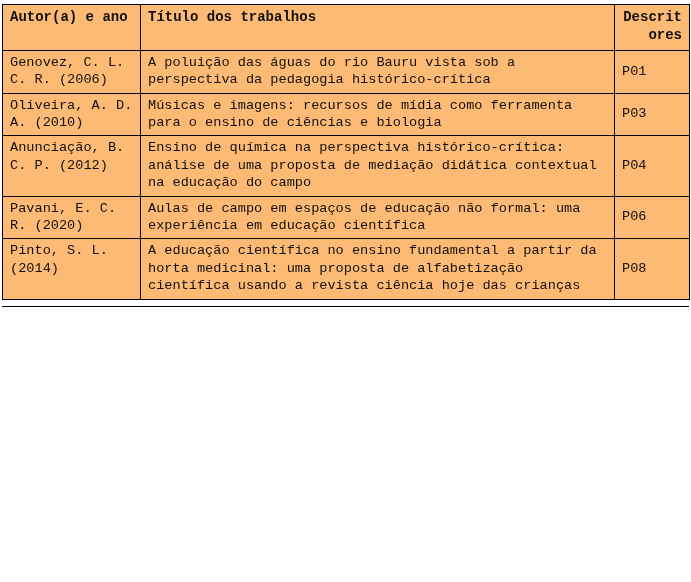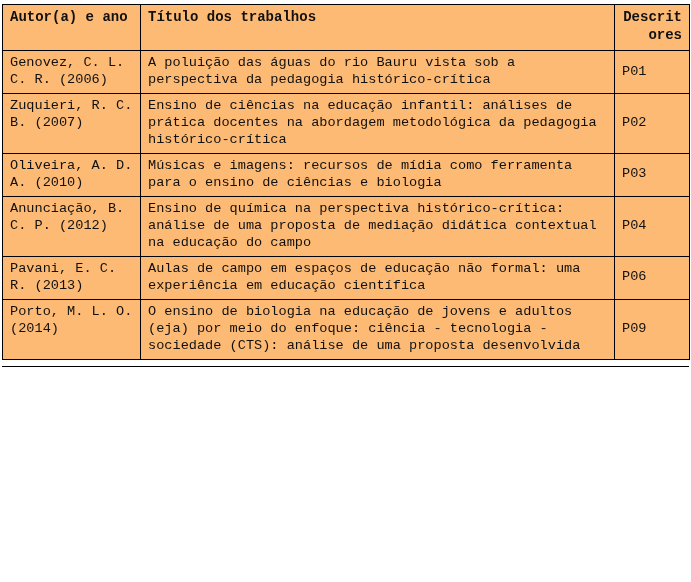--- a/index.html
+++ b/index.html
@@ -74,40 +74,35 @@
         <th class="desc-head">Descritores</th>
       </tr>
     </thead>
     <tbody id="table-body">
         <tr>
           <td>Genovez, C. L. C. R. (2006)</td>
           <td>A poluição das águas do rio Bauru vista sob a perspectiva da pedagogia histórico-crítica</td>
           <td class="desc-cell">P01</td>
         </tr>
         <tr>
-          <td>Zuquieri, R. C. B. (2007)</td>
-          <td>Ensino de ciências na educação infantil: análises de prática docentes na abordagem metodológica da pedagogia histórico-crítica</td>
-          <td class="desc-cell">P02</td>
-        </tr>
-        <tr>
           <td>Oliveira, A. D. A. (2010)</td>
           <td>Músicas e imagens: recursos de mídia como ferramenta para o ensino de ciências e biologia</td>
           <td class="desc-cell">P03</td>
         </tr>
         <tr>
           <td>Anunciação, B. C. P. (2012)</td>
           <td>Ensino de química na perspectiva histórico-crítica: análise de uma proposta de mediação didática contextual na educação do campo</td>
           <td class="desc-cell">P04</td>
         </tr>
         <tr>
-          <td>Pavani, E. C. R. (2013)</td>
+          <td>Pavani, E. C. R. (2020)</td>
           <td>Aulas de campo em espaços de educação não formal: uma experiência em educação científica</td>
           <td class="desc-cell">P06</td>
         </tr>
         <tr>
-          <td>Porto, M. L. O. (2014)</td>
-          <td>O ensino de biologia na educação de jovens e adultos (eja) por meio do enfoque: ciência - tecnologia - sociedade (CTS): análise de uma proposta desenvolvida</td>
-          <td class="desc-cell">P09</td>
+          <td>Pinto, S. L. (2014)</td>
+          <td>A educação científica no ensino fundamental a partir da horta medicinal: uma proposta de alfabetização científica usando a revista ciência hoje das crianças</td>
+          <td class="desc-cell">P08</td>
         </tr>
       </tbody>
   </table>
   <div class="bottom-rule"></div>
 </div>
 
 </body></html>

